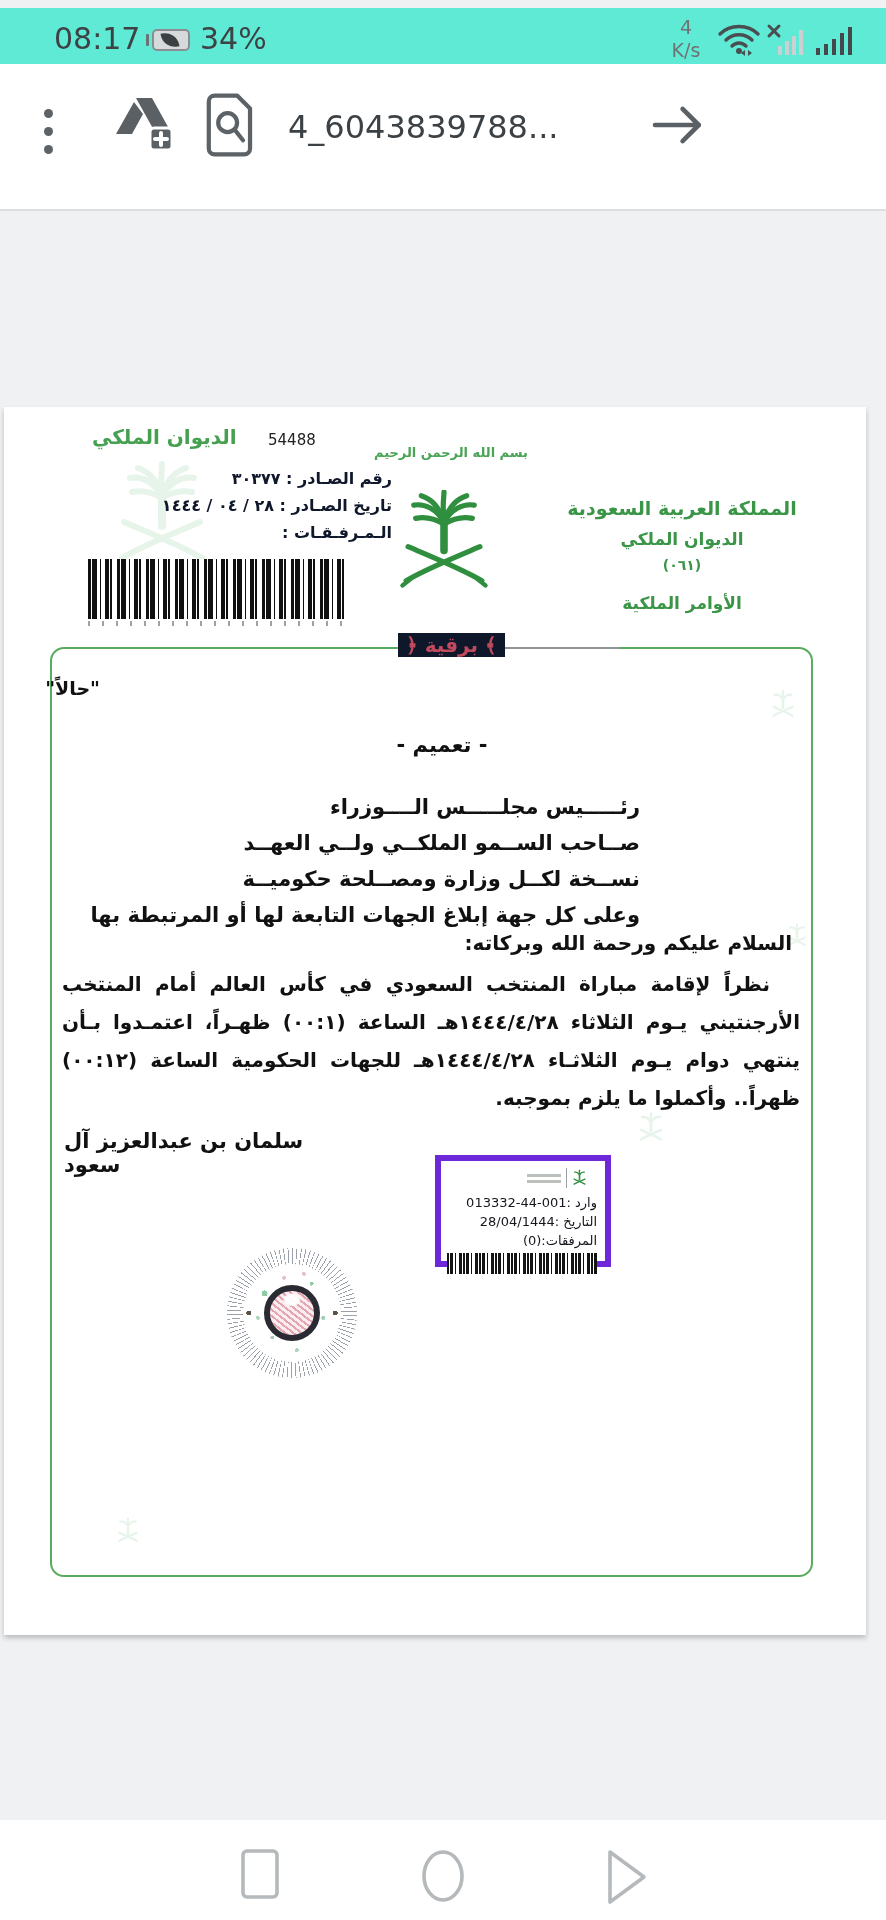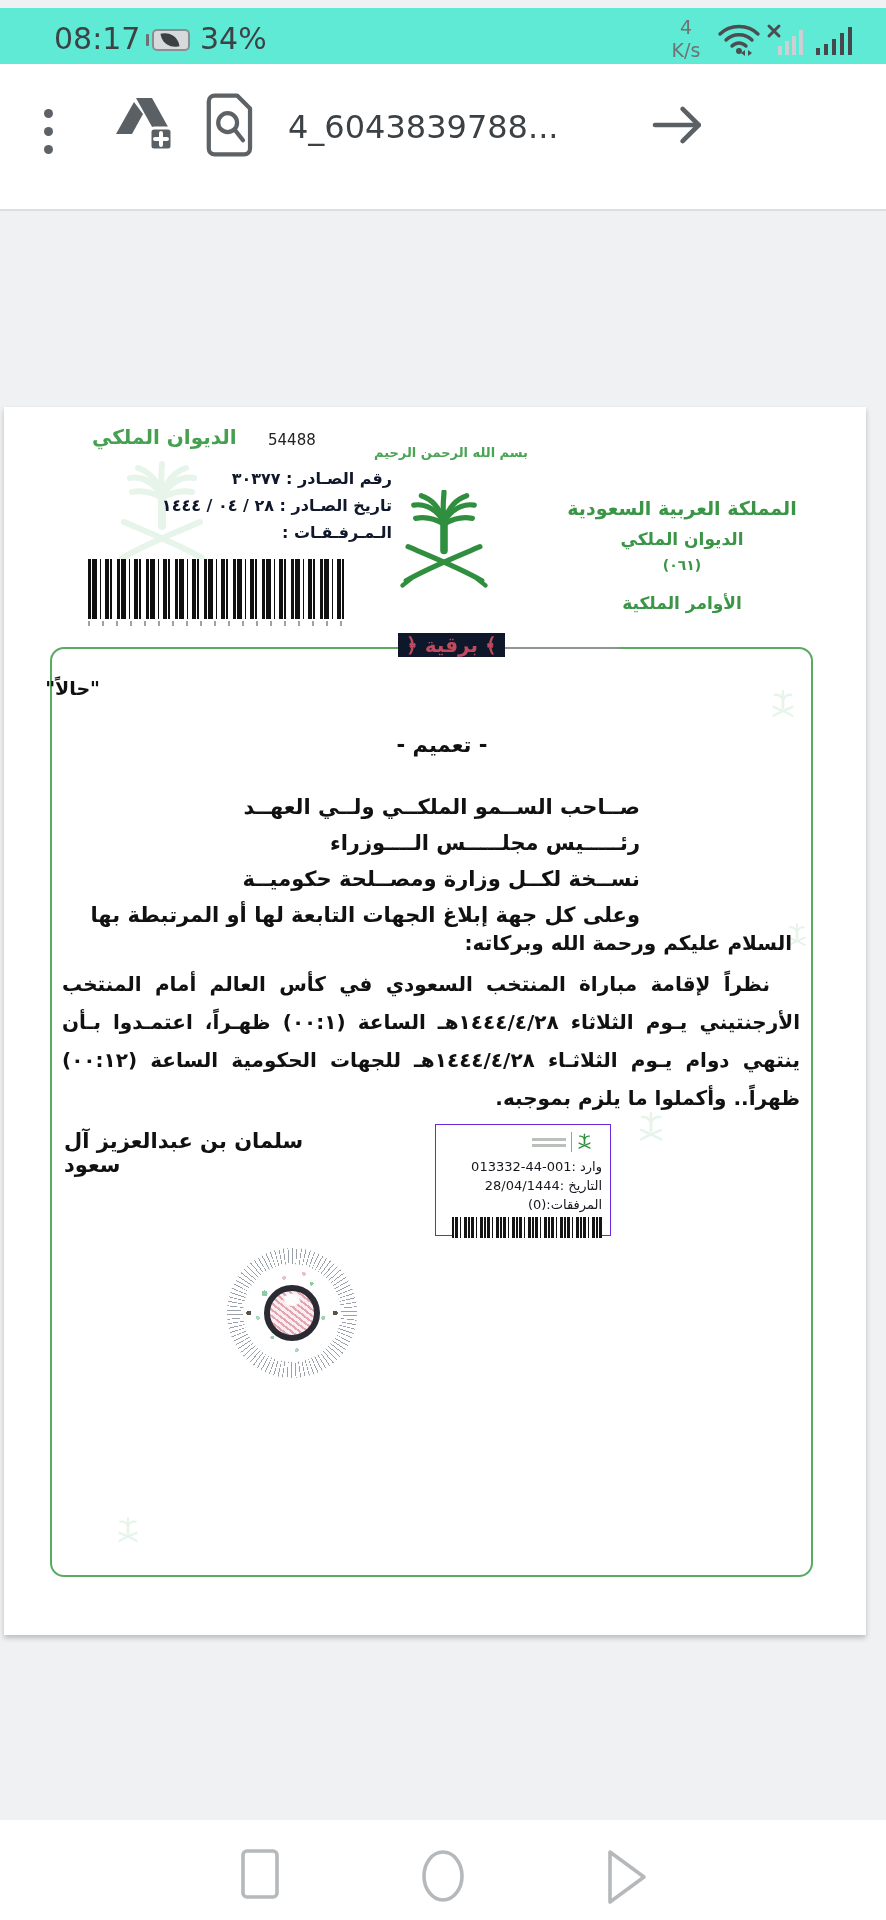--- a/index.html
+++ b/index.html
@@ -44,21 +44,21 @@
   .line-gray{position:absolute;left:480px;top:240px;width:135px;height:2px;background:#8f9496;}
   .telegram{position:absolute;left:372px;top:226px;background:#0f172a;padding:0 8px;z-index:3;
             color:#c24a5e;font-size:20px;font-weight:bold;white-space:nowrap;margin-left:22px;}
   .urgency{position:absolute;right:766px;top:270px;font-size:19px;font-weight:bold;color:#111;white-space:nowrap;}
   .circular{position:absolute;left:0;width:876px;top:326px;text-align:center;font-size:21px;font-weight:bold;color:#111;}
   .address{position:absolute;right:226px;top:382px;text-align:right;font-size:21px;font-weight:bold;color:#111;line-height:36px;white-space:nowrap;}
   .greeting{position:absolute;right:74px;top:524px;font-size:20px;font-weight:bold;color:#111;}
   .bodytext{position:absolute;right:66px;left:58px;top:558px;font-size:20px;font-weight:bold;color:#111;
             line-height:38px;text-align:justify;text-indent:30px;direction:rtl;}
   .signature{position:absolute;left:60px;top:722px;width:240px;text-align:left;font-size:21px;font-weight:bold;color:#111;direction:rtl;}
-  .stamp{position:absolute;left:431px;top:717px;width:176px;height:112px;background:#fff;border:1px solid #6d28d9;padding:5px 8px 4px 8px;}
+  .stamp{position:absolute;left:431px;top:748px;width:176px;height:112px;background:#fff;border:6px solid #6d28d9;padding:5px 8px 4px 8px;}
   .stamp-logo{display:flex;justify-content:flex-start;align-items:center;height:24px;direction:ltr;margin-left:auto;width:70px;}
   .stamp-logo .bars{margin-right:5px;}
   .stamp-logo .bars i{display:block;width:34px;height:3px;background:#bcc0bc;margin:3px 0;}
   .stamp-logo .sep{width:1px;height:20px;background:#9aa0a2;margin-right:5px;}
   .stamp-rows{margin-top:3px;font-size:13px;color:#15151d;line-height:19px;text-align:right;direction:rtl;white-space:nowrap;}
   .stamp-barcode{margin-top:3px;width:150px;height:21px;
      background:repeating-linear-gradient(90deg,#141414 0 2px,#fff 2px 3px,#141414 3px 6px,#fff 6px 8px,#141414 8px 9px,#fff 9px 12px,#141414 12px 15px,#fff 15px 16px);}
   .wm{position:absolute;opacity:.35;}
   
   .seal{position:absolute;left:223px;top:841px;width:130px;height:130px;}
@@ -228,22 +228,22 @@
           <path d="M50 30 C48 16 50 8 50 2"></path>
             <path d="M50 34 L50 66" stroke-width="11"></path>
           <path d="M14 96 C34 84 60 74 86 62"></path>
             <path d="M86 96 C66 84 40 74 14 62"></path>
         </g>
       </svg>
 
       <div class="circular">- تعميم -</div>
 
       <div class="address">
+        <div>رئـــــيس مجلـــــس الــــوزراء</div>
         <div>صــاحب الســمو الملكــي ولــي العهــد</div>
-        <div>رئـــــيس مجلـــــس الــــوزراء</div>
         <div>نســخة لكــل وزارة ومصــلحة حكوميــة</div>
         <div>وعلى كل جهة إبلاغ الجهات التابعة لها أو المرتبطة بها</div>
       </div>
 
       <svg class="wm" style="left:782px;top:512px;width:22px;height:34px" viewBox="0 0 100 110">
         <g fill="none" stroke="#b9e0c4" stroke-width="9" stroke-linecap="round">
           <path d="M50 34 C42 20 30 14 18 16"></path>
             <path d="M50 34 C58 20 70 14 82 16"></path>
           <path d="M50 30 C48 16 50 8 50 2"></path>
             <path d="M50 34 L50 66" stroke-width="11"></path>

